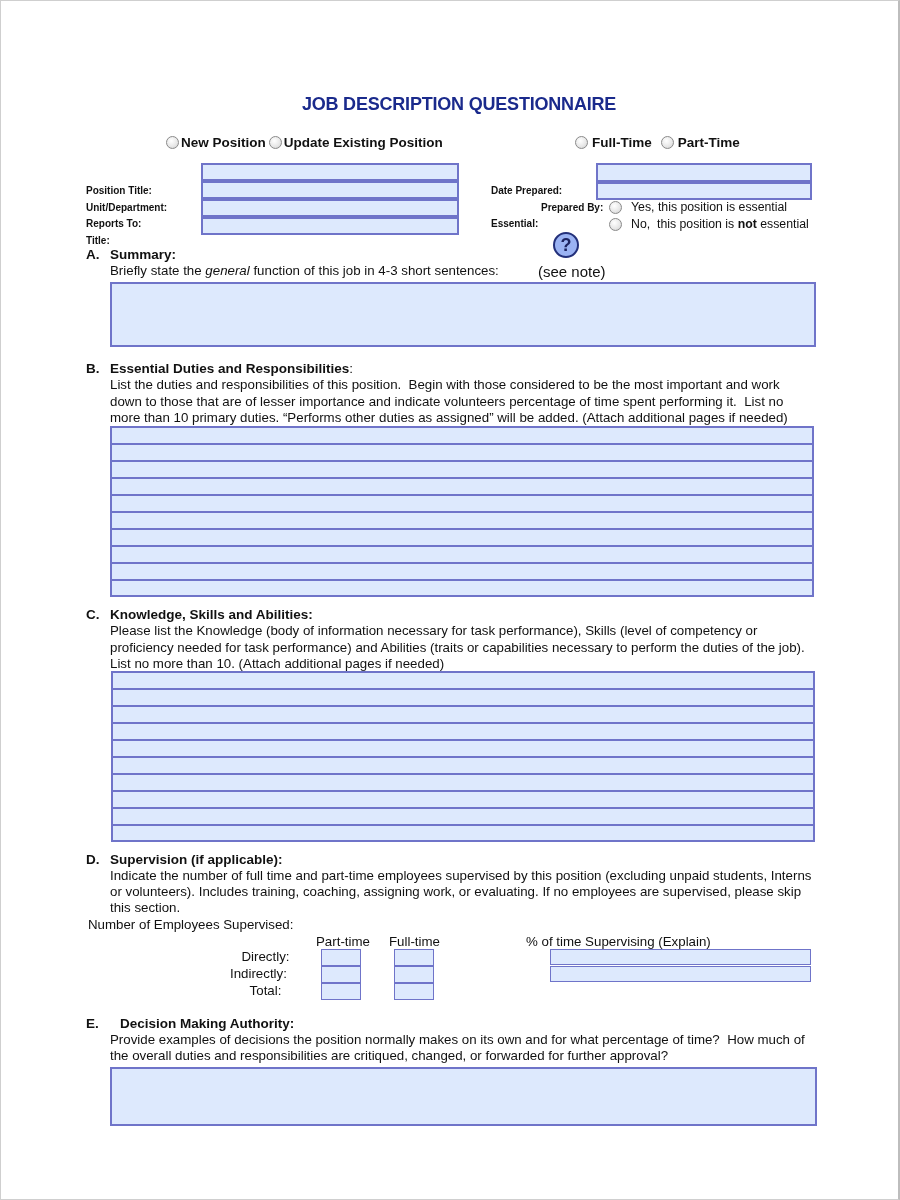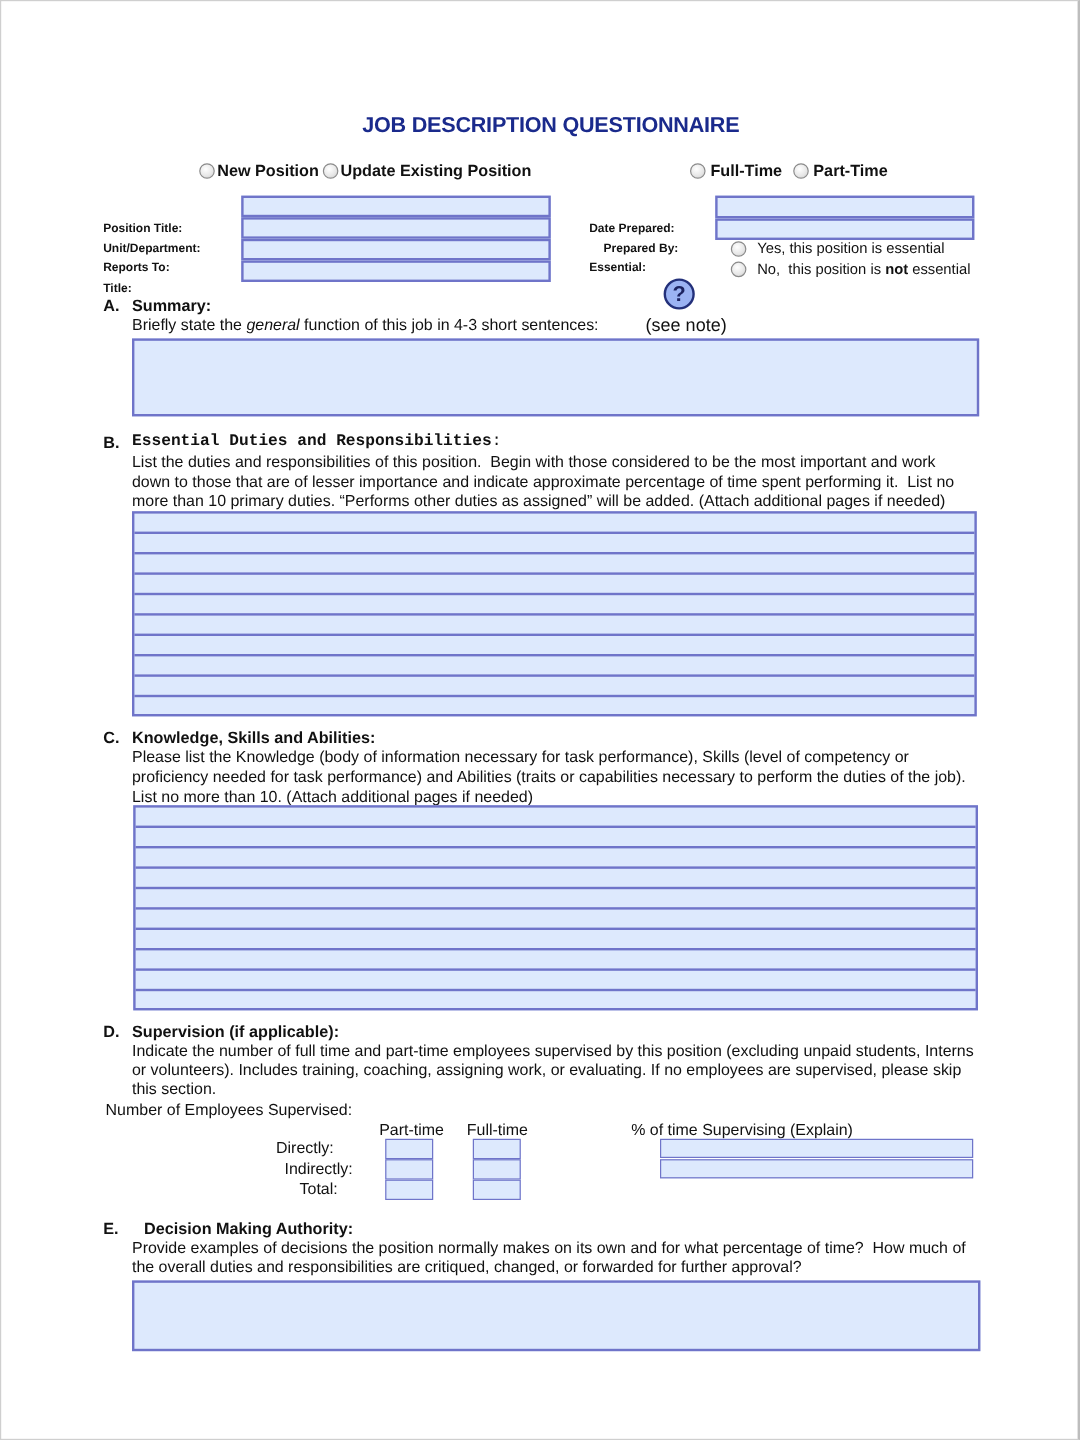--- a/index.html
+++ b/index.html
@@ -70,21 +70,21 @@
 <div class="abs lbl" style="left:86px; top:183.5px;">Unit/Department:</div>
 <div class="abs lbl" style="left:86px; top:200px;">Reports To:</div>
 <div class="abs lbl" style="left:86px; top:216.5px;">Title:</div>
 
 <div class="field" style="left:201px; top:163px; width:258px; height:18px;"></div>
 <div class="field" style="left:201px; top:181px; width:258px; height:18px;"></div>
 <div class="field" style="left:201px; top:199px; width:258px; height:18px;"></div>
 <div class="field" style="left:201px; top:217px; width:258px; height:18px;"></div>
 
 <div class="abs lbl" style="left:491px; top:167px;">Date Prepared:</div>
-<div class="abs lbl" style="left:471px; top:183.5px;padding-left:32px;">Prepared By:</div>
+<div class="abs lbl" style="left:509px; top:183.5px;padding-left:32px;">Prepared By:</div>
 <div class="field" style="left:596px; top:163px; width:216px; height:19px;"></div>
 <div class="field" style="left:596px; top:182px; width:216px; height:18px;"></div>
 
 <div class="abs lbl" style="left:491px; top:200px;">Essential:</div>
 <div class="abs small" style="left:538px; top:216px;">(see note)</div>
 
 <div class="abs" style="left:609px; top:200px; display:flex; align-items:center; font-size:12.3px;">
   <span class="radio"></span>
   <span style="margin-left:7px;">Yes, this position is essential</span>
 </div>
@@ -94,23 +94,23 @@
 </div>
 
 <div class="abs help-icon" style="left:553px; top:232px;">?</div>
 
 <div class="abs sec-head" style="left:86px; top:247px;">A.</div>
 <div class="abs sec-head" style="left:110px; top:247px;">Summary:</div>
 <div class="abs sec-text" style="left:110px; top:263px; white-space:pre;"><span>Briefly state the </span><i>general</i><span> function of this job in 4-3 short sentences:</span></div>
 <div class="field" style="left:110px; top:282px; width:706px; height:65px;"></div>
 
 <div class="abs sec-head" style="left:86px; top:361px;">B.</div>
-<div class="abs sec-head" style="left:110px; top:361px;font-family:Liberation Mono, monospace;"><span>Essential Duties and Responsibilities</span><span style="font-weight:normal">:</span></div>
+<div class="abs sec-head" style="left:110px; top:361px;"><span>Essential Duties and Responsibilities</span><span style="font-weight:normal">:</span></div>
 <div class="abs sec-text" style="left:110px; top:377px; white-space:pre;">List the duties and responsibilities of this position.  Begin with those considered to be the most important and work</div>
-<div class="abs sec-text" style="left:110px; top:393.5px; white-space:pre;">down to those that are of lesser importance and indicate approximate percentage of time spent performing it.  List no</div>
+<div class="abs sec-text" style="left:110px; top:393.5px; white-space:pre;">down to those that are of lesser importance and indicate volunteers percentage of time spent performing it.  List no</div>
 <div class="abs sec-text" style="left:110px; top:410px; white-space:pre;">more than 10 primary duties. “Performs other duties as assigned” will be added. (Attach additional pages if needed)</div>
 
 <div class="rowbox" style="left:110px; top:426px; width:704px; height:171px;">
   <div class="line"></div>
   <div class="line"></div>
   <div class="line"></div>
   <div class="line"></div>
   <div class="line"></div>
   <div class="line"></div>
   <div class="line"></div>
@@ -141,22 +141,22 @@
 <div class="abs sec-head" style="left:86px; top:852px;">D.</div>
 <div class="abs sec-head" style="left:110px; top:852px;text-align:right;">Supervision (if applicable):</div>
 <div class="abs sec-text" style="left:110px; top:868px; white-space:pre;">Indicate the number of full time and part-time employees supervised by this position (excluding unpaid students, Interns</div>
 <div class="abs sec-text" style="left:110px; top:884px; white-space:pre;">or volunteers). Includes training, coaching, assigning work, or evaluating. If no employees are supervised, please skip</div>
 <div class="abs sec-text" style="left:110px; top:900px; white-space:pre;">this section.</div>
 <div class="abs sec-text" style="left:88px; top:917px;">Number of Employees Supervised:</div>
 
 <div class="abs sec-text" style="left:316px; top:934px;">Part-time</div>
 <div class="abs sec-text" style="left:389px; top:934px;">Full-time</div>
 
-<div class="abs sec-text" style="left:230px; top:949px; width:71px; text-align:left;">Directly:</div>
-<div class="abs sec-text" style="left:230px; top:966px; width:71px; text-align:center;">Indirectly:</div>
+<div class="abs sec-text" style="left:230px; top:949px; width:71px; text-align:center;">Directly:</div>
+<div class="abs sec-text" style="left:230px; top:966px; width:71px; text-align:left;">Indirectly:</div>
 <div class="abs sec-text" style="left:230px; top:983px; width:71px; text-align:center;">Total:</div>
 
 <div class="field field-thin" style="left:321px; top:949px; width:40px; height:17px;"></div>
 <div class="field field-thin" style="left:321px; top:966px; width:40px; height:17px;"></div>
 <div class="field field-thin" style="left:321px; top:983px; width:40px; height:17px;"></div>
 <div class="field field-thin" style="left:394px; top:949px; width:40px; height:17px;"></div>
 <div class="field field-thin" style="left:394px; top:966px; width:40px; height:17px;"></div>
 <div class="field field-thin" style="left:394px; top:983px; width:40px; height:17px;"></div>
 
 <div class="abs sec-text" style="left:526px; top:934px;">% of time Supervising (Explain)</div>

